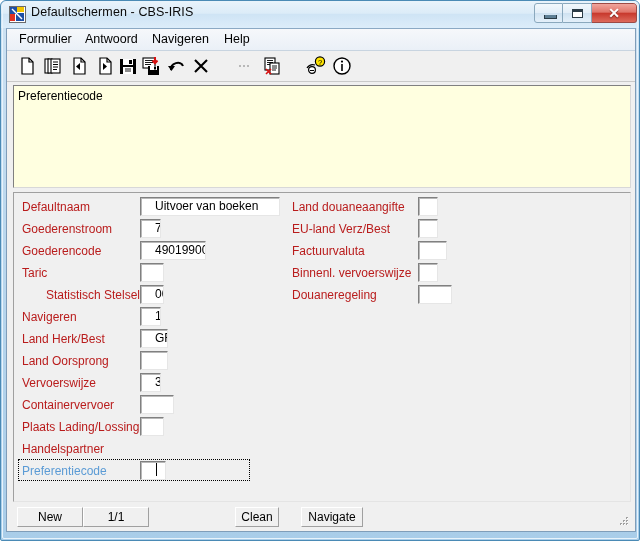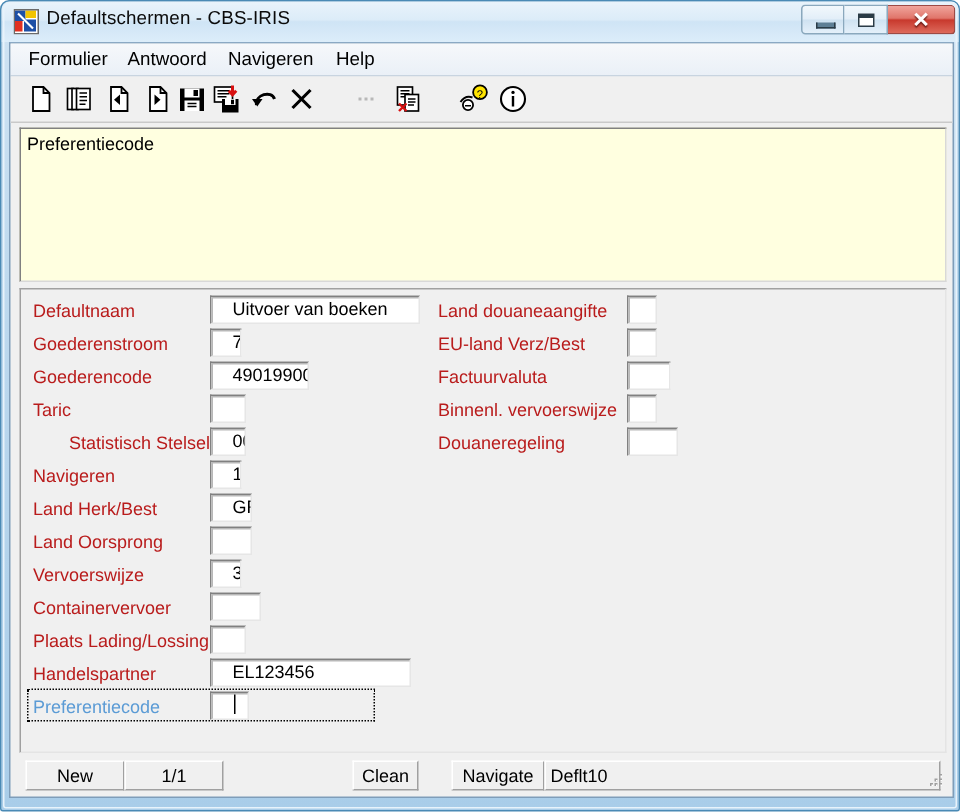--- a/index.html
+++ b/index.html
@@ -416,21 +416,20 @@
           <div class="frow" style="left: 0px; top: 201px; width: 100%;">
             <div class="flabel" style="left: 8px;">Containervervoer</div>
             <div class="fbox" style="left: 126px; width: 34px;"></div>
           </div>
           <div class="frow" style="left: 0px; top: 223px; width: 100%;">
             <div class="flabel" style="left: 8px;">Plaats Lading/Lossing</div>
             <div class="fbox" style="left: 126px; width: 24px;"></div>
           </div>
           <div class="frow" style="left: 0px; top: 245px; width: 100%;">
             <div class="flabel" style="left: 8px;">Handelspartner</div>
-            <div class="fbox" style="left: 126px; width: 134px;">EL123456</div>
           </div>
           <div class="frow" style="left: 0px; top: 267px; width: 100%;">
             <div class="focusrect" style="left: 4px; top: -1px; width: 232px; height: 22px;"></div>
             <div class="flabel focused" style="left: 8px;">Preferentiecode</div>
             <div class="fbox" style="left: 126px; width: 26px;"><span class="caret"></span></div>
           </div>
         </div>
       <div id="form-right">
           <div class="frow" style="left: 0px; top: 3px; width: 100%; text-align: right;">
             <div class="flabel" style="left: 278px;">Land douaneaangifte</div>
@@ -453,21 +452,20 @@
             <div class="fbox" style="left: 404px; width: 34px;"></div>
           </div>
         </div>
     </div>
 
     <div class="statusbar">
       <div class="scell" style="left:4px;width:66px">New</div>
       <div class="scell" style="left:70px;width:66px">1/1</div>
       <div class="scell" style="left:222px;width:44px">Clean</div>
       <div class="scell" style="left:288px;width:62px">Navigate</div>
-      <div class="scell left" style="left:350px;width:264px">Deflt10</div>
       <div class="grip">
         <svg width="13" height="13" viewBox="0 0 13 13">
           <g fill="#a0a0a0">
             <rect x="9" y="9" width="2" height="2"></rect>
               <rect x="6" y="9" width="2" height="2"></rect>
             <rect x="3" y="9" width="2" height="2"></rect>
               <rect x="9" y="6" width="2" height="2"></rect>
             <rect x="6" y="6" width="2" height="2"></rect>
               <rect x="9" y="3" width="2" height="2"></rect>
           </g>

